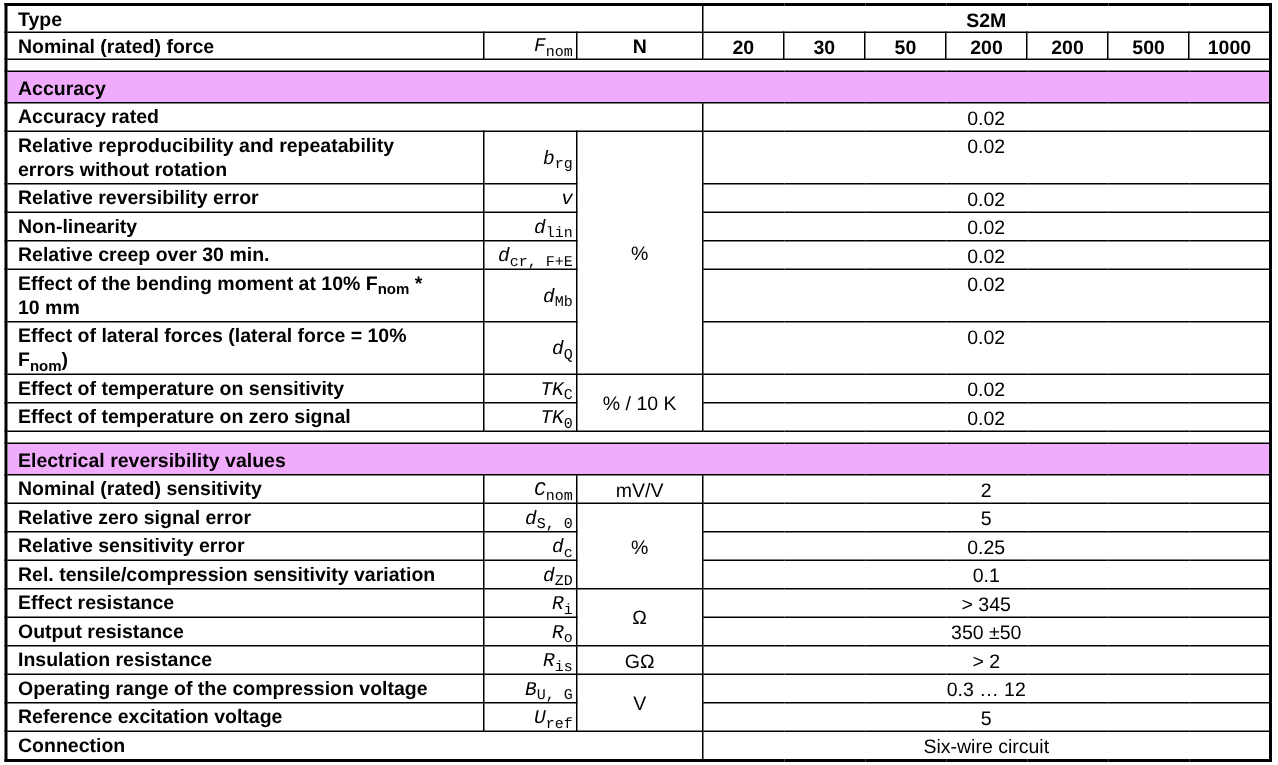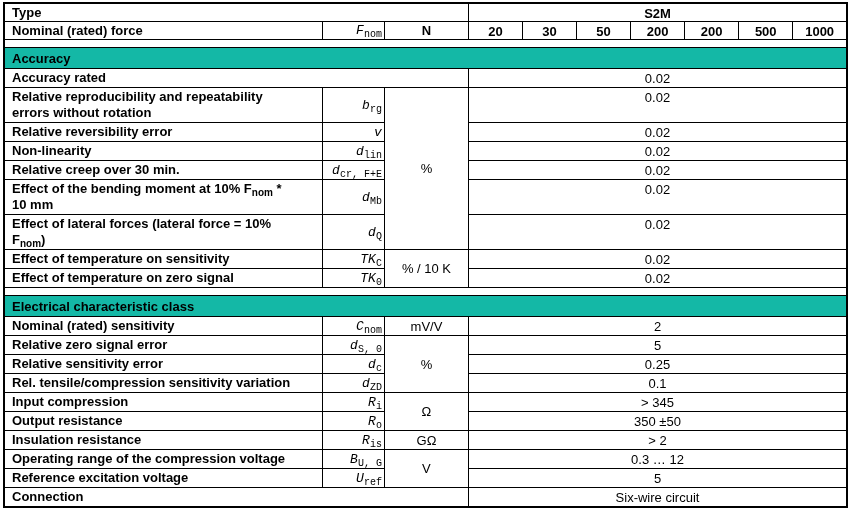--- a/index.html
+++ b/index.html
@@ -41,21 +41,21 @@
     vertical-align: top;
     padding-top: 2px;
   }
   .bold { font-weight: bold; }
   sub {
     font-size: 10px;
     line-height: 0;
     vertical-align: -3px;
   }
   tr.section td {
-    background: #14b8a6;
+    background: #f0abfc;
     font-weight: bold;
     padding-left: 7px;
     height: 20px;
   }
   tr.gap td { height: 7px; padding: 0; }
   tr.r18 { height: 18px; }
   tr.r19 { height: 19px; }
   tr.r35 { height: 35px; }
 </style>
 </head>
@@ -140,21 +140,21 @@
     </tr>
     <tr class="r19">
       <td class="lbl">Effect of temperature on zero signal</td>
       <td class="sym">TK<sub>0</sub></td>
       <td class="val" colspan="7">0.02</td>
     </tr>
     <tr class="gap">
       <td colspan="10"></td>
     </tr>
     <tr class="section">
-      <td colspan="10">Electrical characteristic class</td>
+      <td colspan="10">Electrical reversibility values</td>
     </tr>
     <tr class="r19">
       <td class="lbl">Nominal (rated) sensitivity</td>
       <td class="sym">C<sub>nom</sub></td>
       <td class="unit">mV/V</td>
       <td class="val" colspan="7">2</td>
     </tr>
     <tr class="r19">
       <td class="lbl">Relative zero signal error</td>
       <td class="sym">d<sub>S, 0</sub></td>
@@ -165,21 +165,21 @@
       <td class="lbl">Relative sensitivity error</td>
       <td class="sym">d<sub>c</sub></td>
       <td class="val" colspan="7">0.25</td>
     </tr>
     <tr class="r19">
       <td class="lbl">Rel. tensile/compression sensitivity variation</td>
       <td class="sym">d<sub>ZD</sub></td>
       <td class="val" colspan="7">0.1</td>
     </tr>
     <tr class="r19">
-      <td class="lbl">Input compression</td>
+      <td class="lbl">Effect resistance</td>
       <td class="sym">R<sub>i</sub></td>
       <td class="unit" rowspan="2">Ω</td>
       <td class="val" colspan="7">&gt; 345</td>
     </tr>
     <tr class="r19">
       <td class="lbl">Output resistance</td>
       <td class="sym">R<sub>o</sub></td>
       <td class="val" colspan="7">350 ±50</td>
     </tr>
     <tr class="r19">

